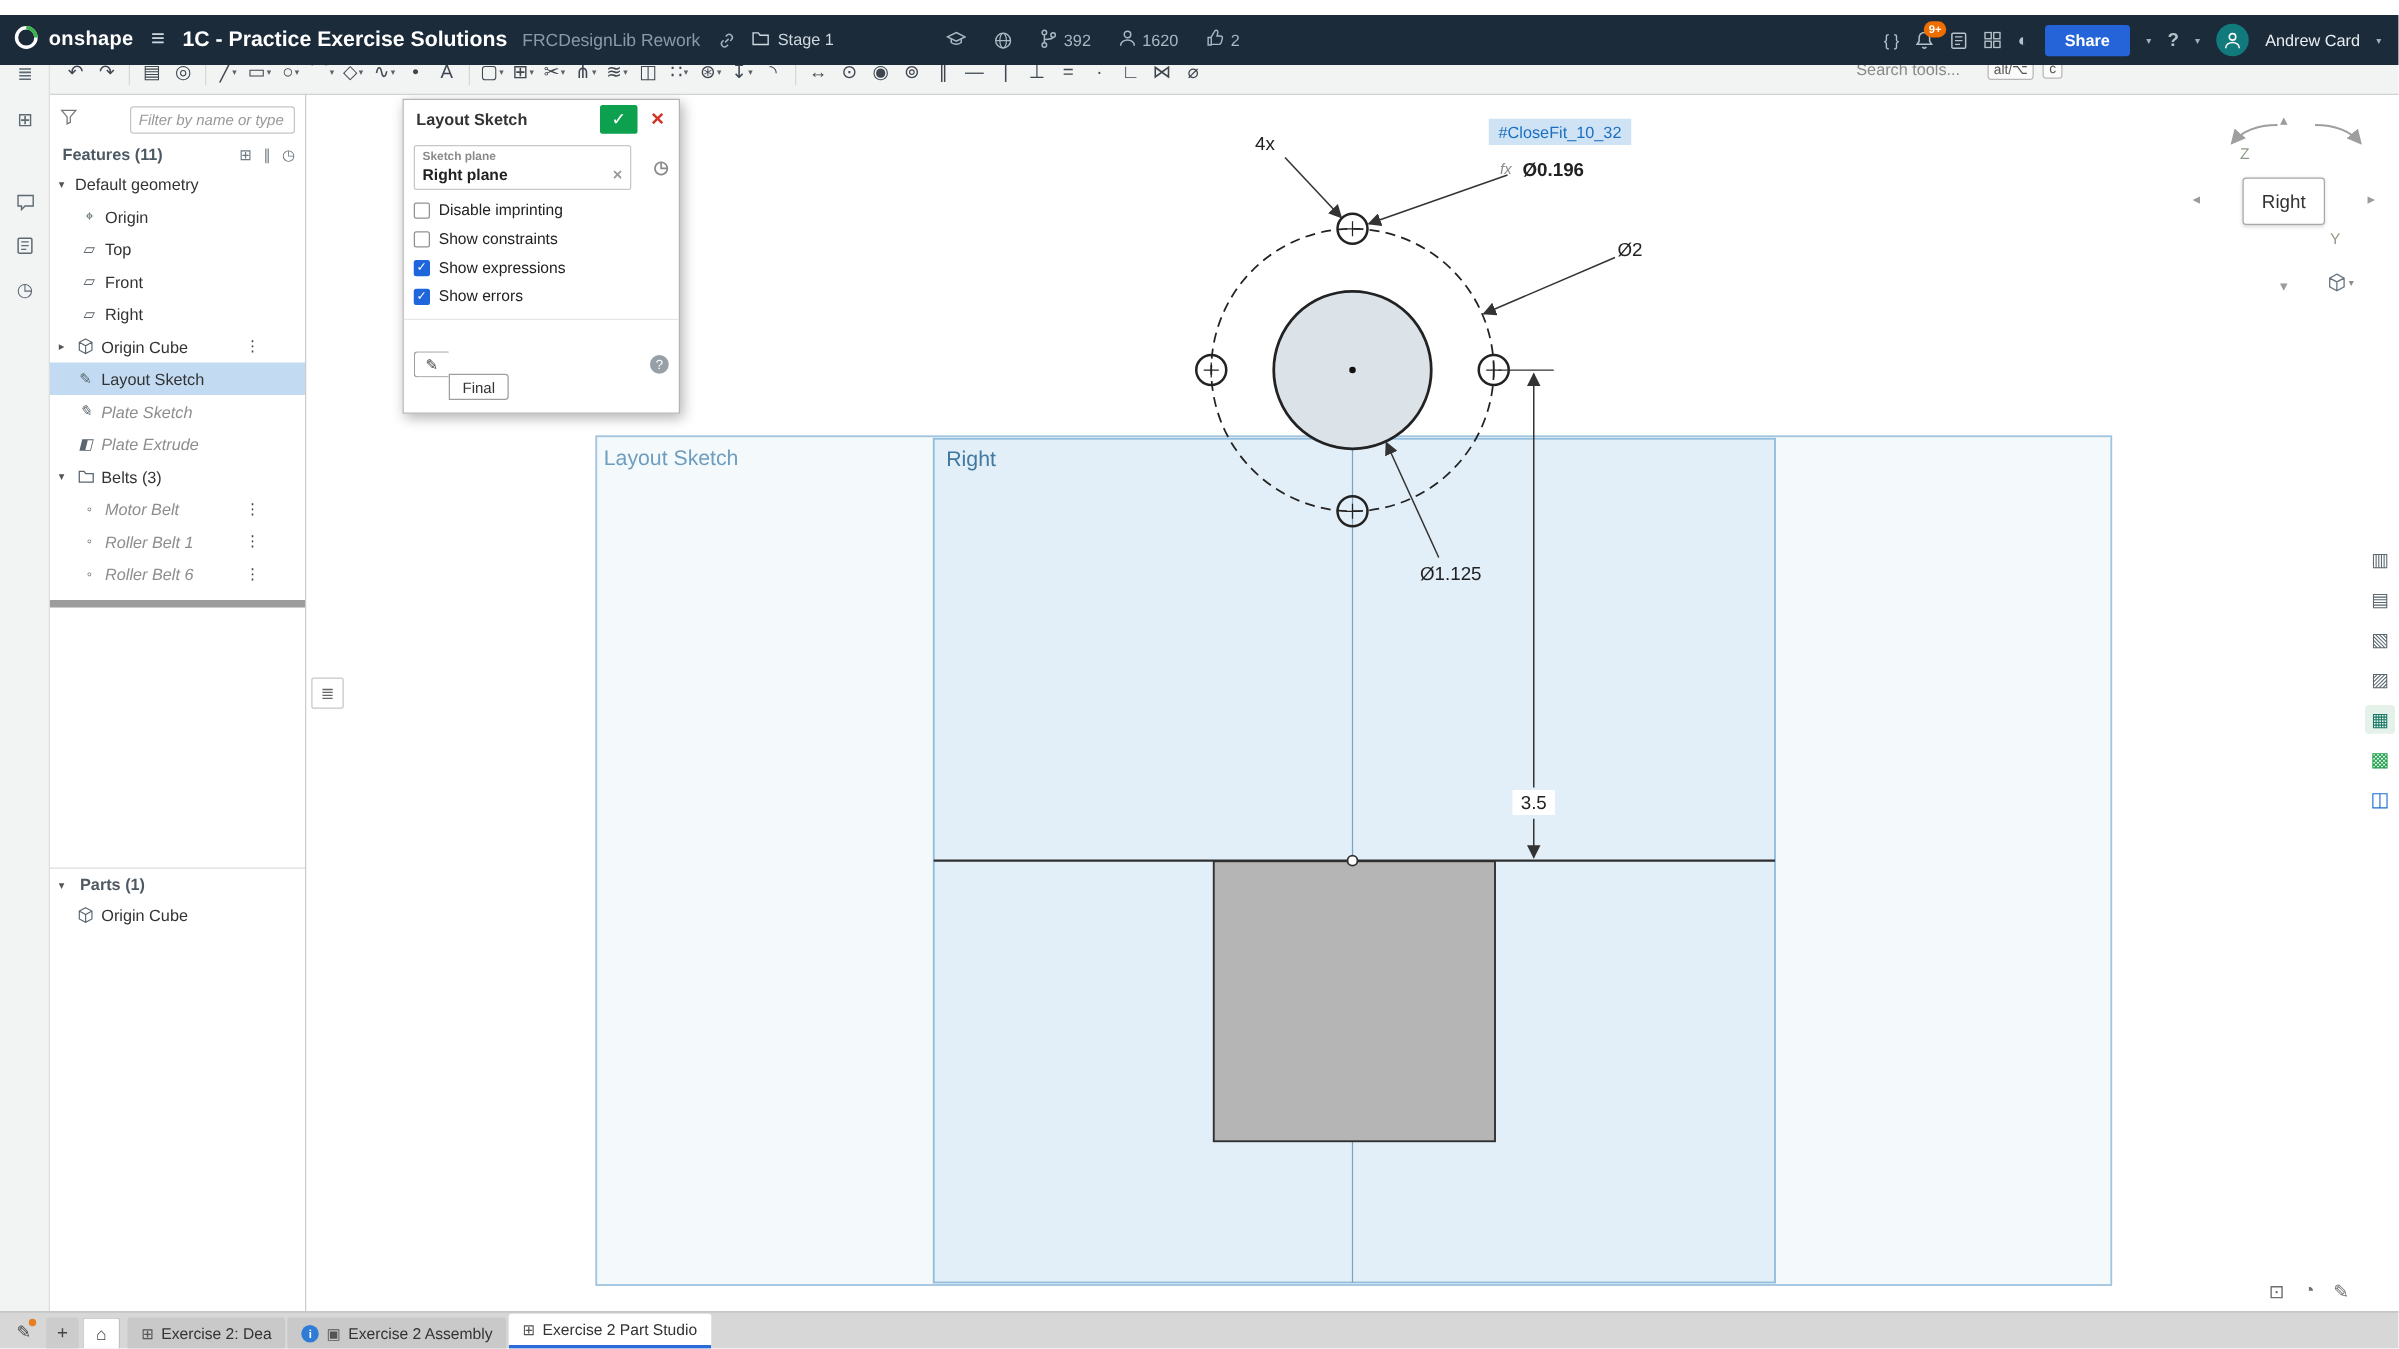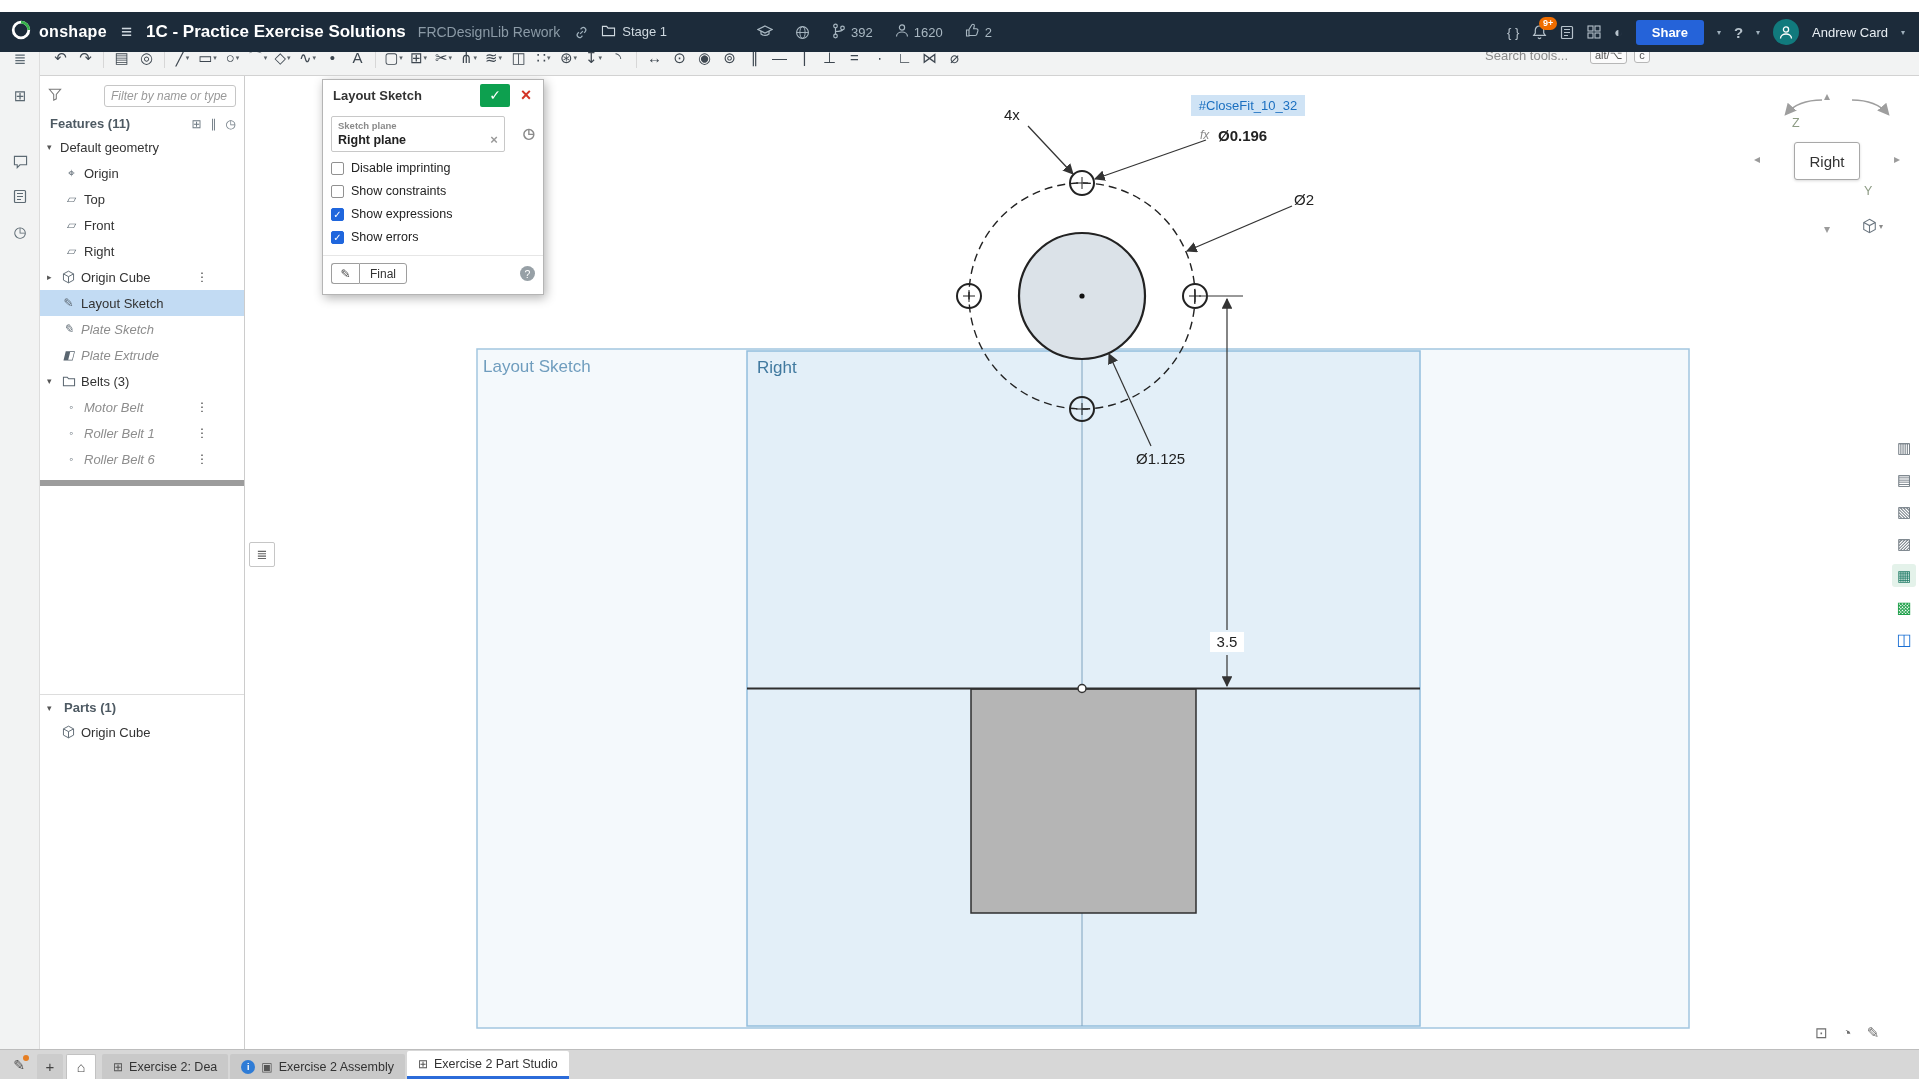--- a/index.html
+++ b/index.html
@@ -104,21 +104,21 @@
   .chk-row{display:flex;align-items:center;gap:7px;margin:9px 0;cursor:pointer;}
   .chk{width:13px;height:13px;border:1px solid #919191;border-radius:2px;background:#fff;
     font-size:10px;line-height:12px;text-align:center;color:transparent;flex:0 0 13px;}
   .chk.on{background:#1f66dd;border-color:#1f66dd;color:#fff;}
   .chk-label{font-size:12.5px;color:#222;}
   .dlg-foot{display:flex;align-items:center;padding:7px 8px 10px 8px;border-top:1px solid #e6e6e6;}
   .fg-ic{width:28px;height:21px;border:1px solid #9e9e9e;border-right:none;
     border-radius:3px 0 0 3px;display:flex;align-items:center;justify-content:center;
     font-size:12px;color:#444;cursor:pointer;}
   .final-btn{height:21px;border:1px solid #9e9e9e;border-radius:0 3px 3px 0;padding:0 10px;
-    font-size:12px;color:#333;display:flex;align-items:center;background:#fff;cursor:pointer;}
+    font-size:12px;color:#333;display:flex;align-items:center;background:#fff;cursor:pointer;margin-top:36px;}
   .dlg-help{margin-left:auto;width:15px;height:15px;border-radius:50%;background:#97a0a6;
     color:#fff;font-size:10.5px;display:flex;align-items:center;justify-content:center;cursor:pointer;}
 
   
   .viewcube{position:absolute;left:1507px;top:14px;width:170px;height:160px;z-index:3;}
   .viewcube span{position:absolute;}
   .vc-tri{color:#9b9b9b;font-size:12px;cursor:pointer;}
   .vc-z,.vc-y{color:#8d9b84;font-size:12.5px;}
   .vc-face{position:absolute;width:66px;height:38px;background:#fff;border:1px solid #a8a8a8;
     border-radius:3px;display:flex;align-items:center;justify-content:center;font-size:15px;

